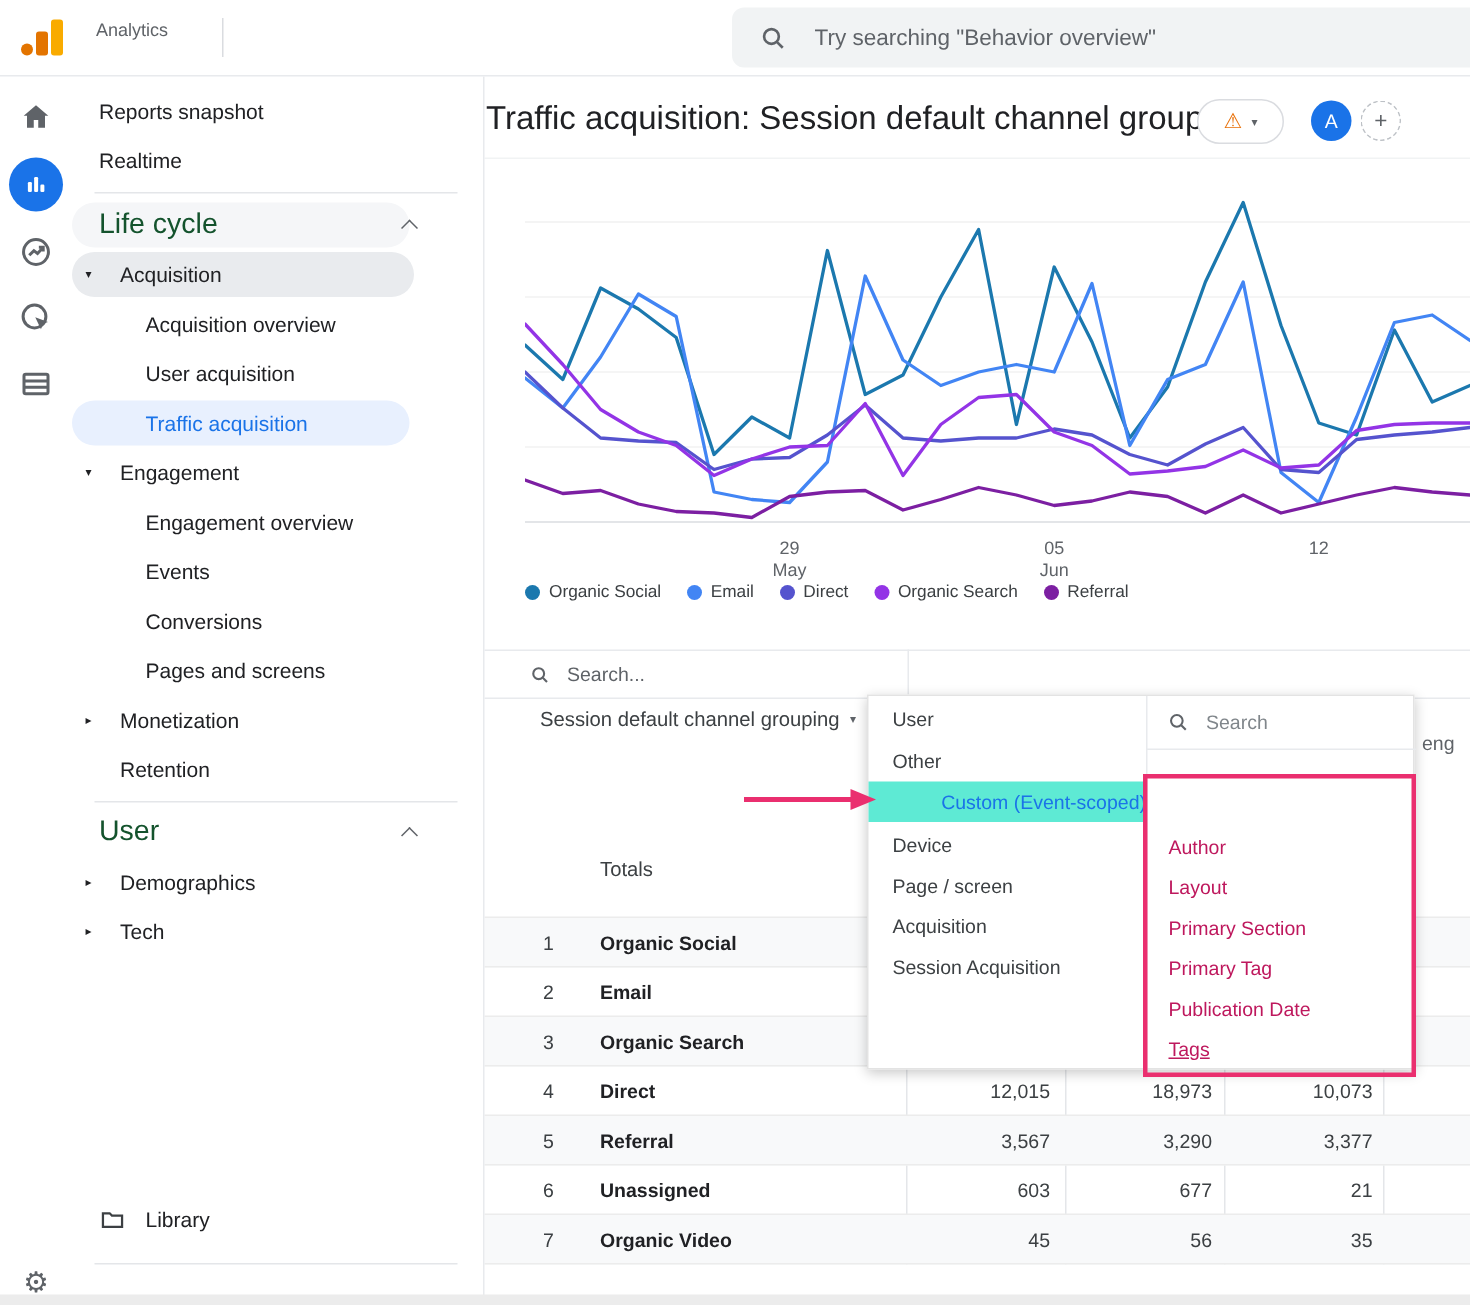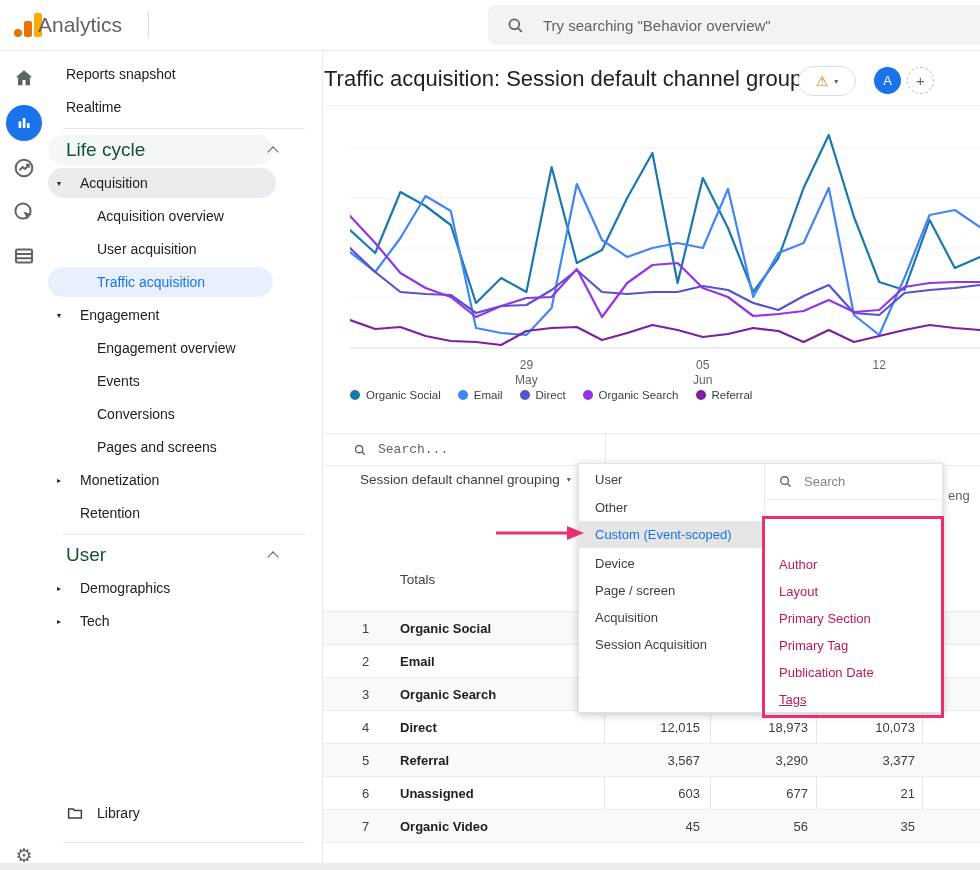--- a/index.html
+++ b/index.html
@@ -4,21 +4,21 @@
 <style>
   html,body{margin:0;padding:0;background:#fff;}
   #app{position:relative;width:980px;height:870px;background:#fff;overflow:hidden;
        font-family:"Liberation Sans","DejaVu Sans",sans-serif;color:#202124;}
   
   #header{position:absolute;left:0;top:0;width:980px;height:50px;background:#fff;border-bottom:1px solid #e8eaed;z-index:5;}
   #logo{position:absolute;left:14px;top:12px;width:30px;height:26px;}
   #logo .ldot{position:absolute;left:0;bottom:1px;width:8px;height:8px;border-radius:50%;background:#e37400;}
   #logo .lmid{position:absolute;left:10px;bottom:1px;width:8px;height:16px;border-radius:2px;background:#e37400;}
   #logo .ltall{position:absolute;left:20px;bottom:1px;width:8px;height:24px;border-radius:2px;background:#f9ab00;}
-  #appname{position:absolute;left:38px;top:13px;font-size:21px;color:#5f6368;}
+  #appname{position:absolute;left:64px;top:13px;font-size:12px;color:#5f6368;}
   #hdiv{position:absolute;left:148px;top:12px;width:1px;height:26px;background:#dadce0;}
   #hsearch{position:absolute;left:488px;top:5px;width:500px;height:40px;background:#f1f3f4;border-radius:8px;display:flex;align-items:center;}
   #hsearch svg{margin-left:18px;flex:none;}
   #hsearch input{border:0;outline:0;background:transparent;margin-left:16px;width:380px;font-size:15px;color:#5f6368;font-family:inherit;}
   #hsearch input::placeholder{color:#5f6368;opacity:1;}
   
   #rail{position:absolute;left:0;top:50px;width:48px;height:820px;border-right:1px solid #e8eaed;background:#fff;z-index:4;}
   .ric{position:absolute;left:0;width:48px;display:flex;justify-content:center;cursor:pointer;}
   #railActive{position:absolute;left:6px;top:55px;width:36px;height:36px;border-radius:50%;background:#1a73e8;display:flex;align-items:center;justify-content:center;cursor:pointer;}
   #gear{font-family:"DejaVu Sans",sans-serif;font-size:19px;color:#5f6368;line-height:20px;}
@@ -48,40 +48,40 @@
   
   #chartSvg{position:absolute;left:28px;top:60px;}
   .tick{position:absolute;transform:translateX(-50%);text-align:center;font-size:12px;color:#5f6368;line-height:15px;top:308px;}
   #legend{position:absolute;left:28px;top:339px;display:flex;gap:17px;align-items:center;}
   .litem{display:flex;align-items:center;gap:6px;}
   .ldot{width:10px;height:10px;border-radius:50%;flex:none;}
   .llbl{font-size:11.5px;color:#3c4043;}
   
   #filterBar{position:absolute;left:0;top:383px;width:658px;height:31px;border-top:1px solid #e8eaed;border-bottom:1px solid #e8eaed;display:flex;align-items:center;}
   #filterBar svg{margin-left:31px;flex:none;}
-  #filterBar input{border:0;outline:0;background:transparent;margin-left:9px;width:180px;font-size:13px;color:#0c4a6e;font-family:Liberation Mono, monospace;}
+  #filterBar input{border:0;outline:0;background:transparent;margin-left:9px;width:180px;font-size:13px;color:#0c4a6e;font-family:Liberation Sans, sans-serif;}
   #filterBar input::placeholder{color:#5f6368;opacity:1;}
   #fvdiv{position:absolute;left:283px;top:383px;width:1px;height:32px;background:#e8eaed;}
   #dimSel{position:absolute;left:38px;top:422px;font-size:13.5px;color:#3c4043;cursor:pointer;display:flex;align-items:center;gap:7px;}
   #totalsLbl{position:absolute;left:78px;top:522px;font-size:13.5px;color:#3c4043;}
   #engLbl{position:absolute;left:626px;top:438px;font-size:13px;color:#5f6368;}
   
   #tbody{position:absolute;left:0;top:561px;width:658px;height:232px;border-top:1px solid #ececec;}
   .trow{position:absolute;left:0;width:658px;height:33px;border-bottom:1px solid #ececec;box-sizing:border-box;}
   .trow.shade{background:#f8f9fa;}
   .c-rank{position:absolute;left:40px;top:9px;font-size:13px;color:#3c4043;}
   .c-ch{position:absolute;left:78px;top:9px;font-size:13px;color:#202124;font-weight:bold;}
   .c-v{position:absolute;top:9px;font-size:13px;color:#3c4043;}
   .v0{right:280px;} .v1{right:172px;margin-left:36px;} .v2{right:65px;}
   .colline{position:absolute;width:1px;height:232px;top:561px;background:#e4e6e9;}
   
   #ddCard{position:absolute;left:578px;top:463px;width:365px;height:250px;background:#fff;border:1px solid #e3e3e3;box-shadow:0 2px 8px rgba(0,0,0,.22);box-sizing:border-box;z-index:20;}
   #ddVdiv{position:absolute;left:185px;top:0;width:1px;height:249px;background:#e8eaed;}
   .mi{position:absolute;left:0;width:185px;height:27px;line-height:27px;padding-left:16px;font-size:13px;color:#3c4043;cursor:pointer;box-sizing:border-box;white-space:nowrap;}
-  .mi.sel{background:#e5e5e5;color:#1a73e8;}
+  .mi.sel{background:#5eead4;color:#1a73e8;text-align:right;}
   #panelSearch{position:absolute;left:185px;top:0;width:180px;height:36px;border-bottom:1px solid #e8eaed;display:flex;align-items:center;box-sizing:border-box;}
   #panelSearch svg{margin-left:14px;flex:none;}
   #panelSearch input{border:0;outline:0;background:transparent;margin-left:9px;width:130px;font-size:13px;color:#5f6368;font-family:inherit;}
   #panelSearch input::placeholder{color:#80868b;opacity:1;}
   .ci{position:absolute;left:185px;width:180px;height:27px;line-height:27px;padding-left:15px;font-size:13px;color:#be185d;cursor:pointer;box-sizing:border-box;white-space:nowrap;}
   
   #pinkRect{position:absolute;left:762px;top:516px;width:182px;height:202px;border:3px solid #ea2f6f;box-sizing:border-box;z-index:30;pointer-events:none;}
   #pinkArrow{position:absolute;left:494px;top:524px;z-index:30;pointer-events:none;}
   #bottomStrip{position:absolute;left:0;top:863px;width:980px;height:7px;background:#ececec;z-index:6;}
 </style>

